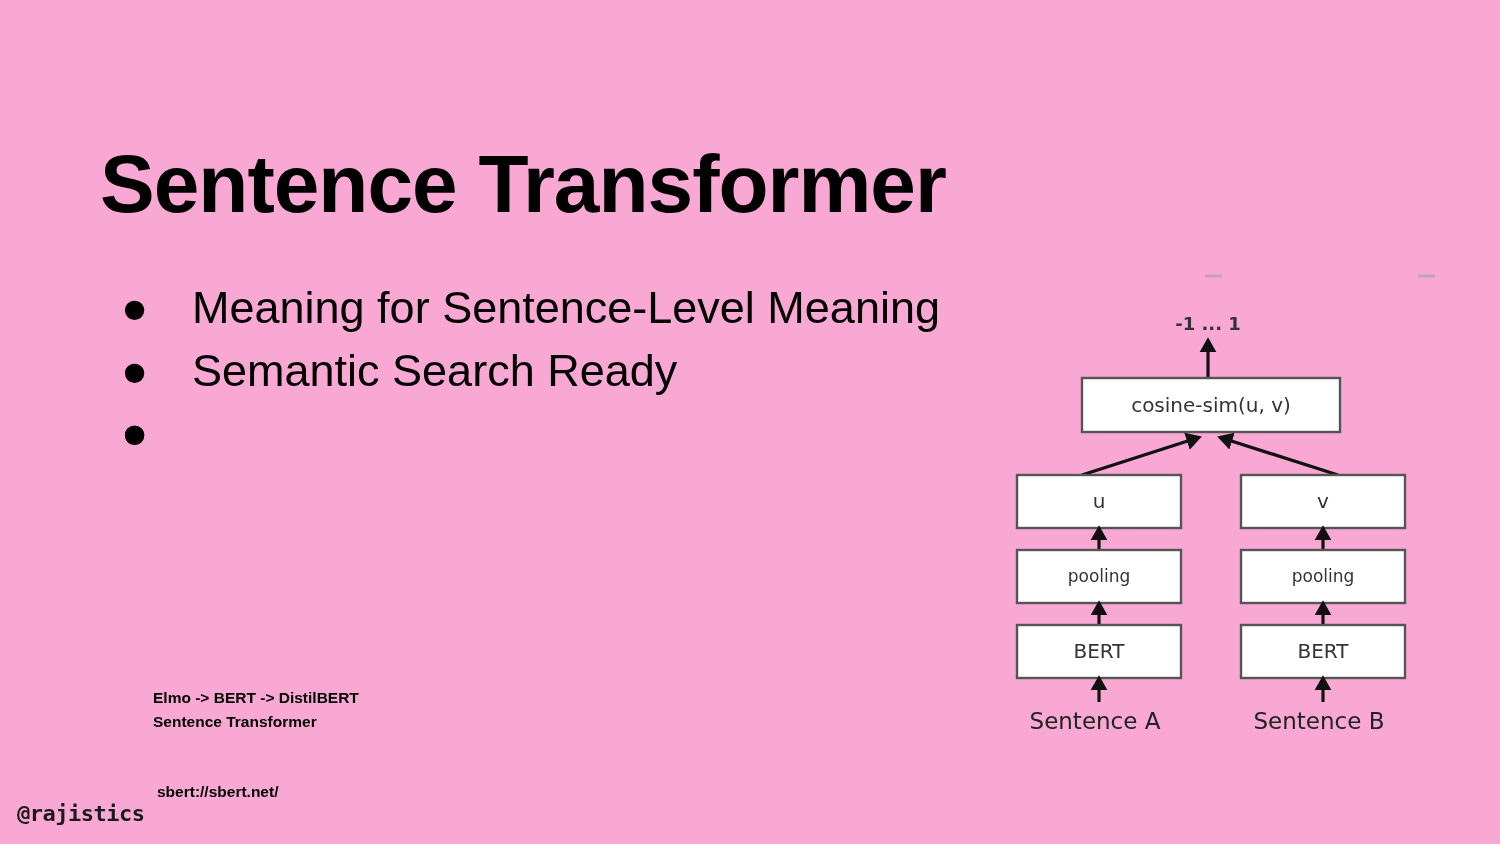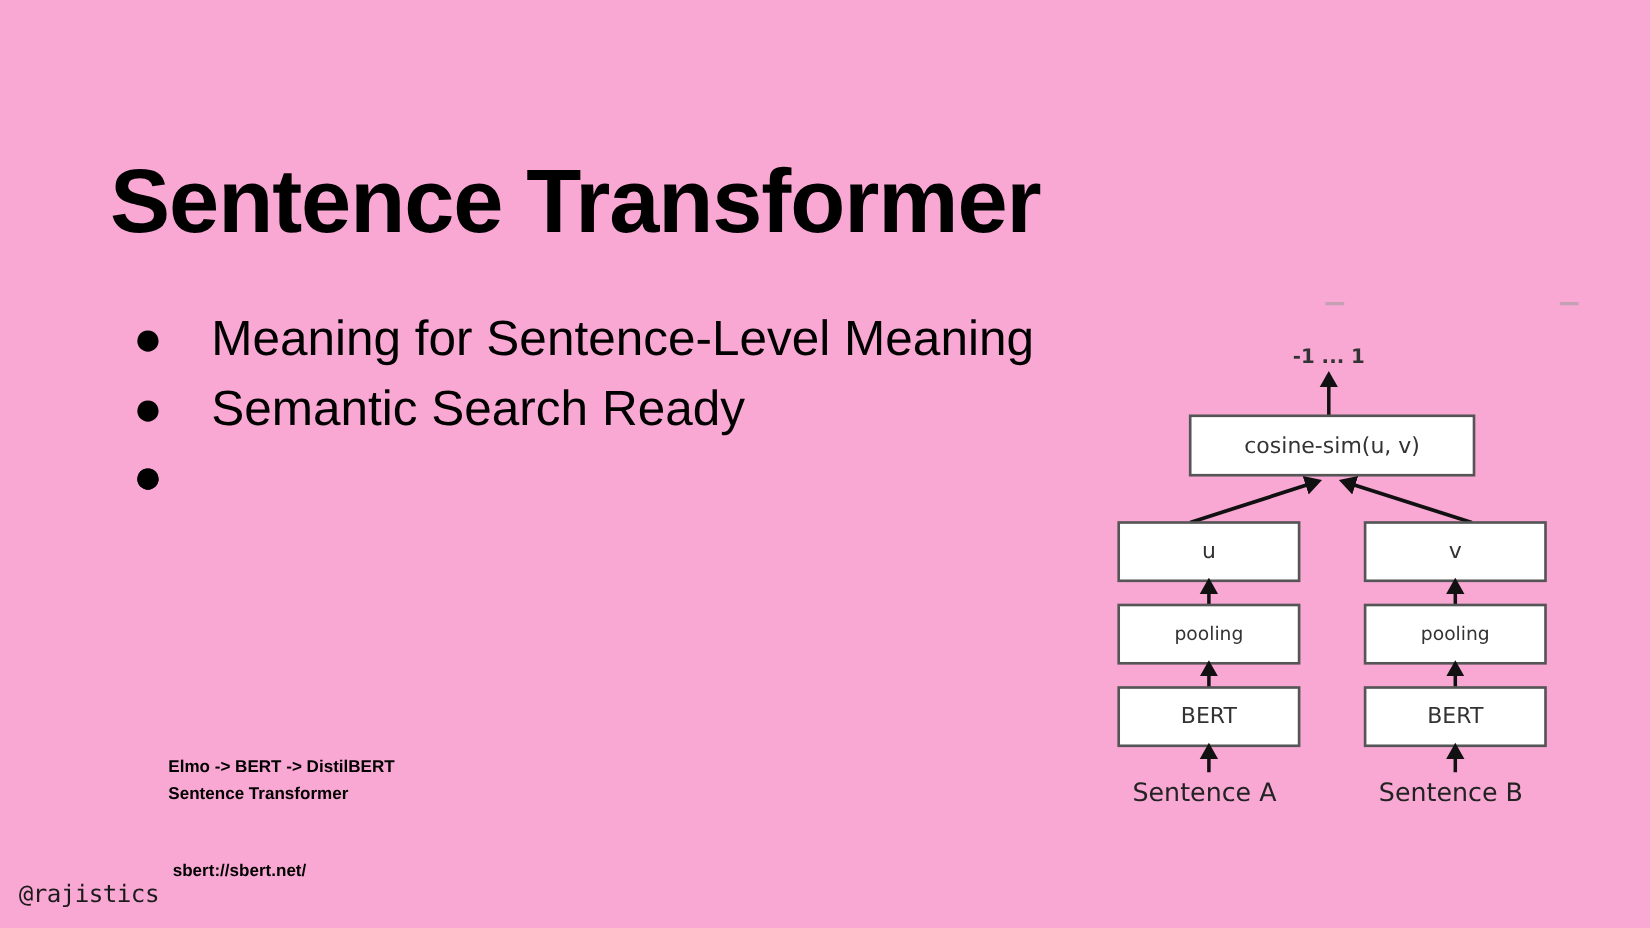--- a/index.html
+++ b/index.html
@@ -86,20 +86,21 @@
   
   #handle-logo {
     position: absolute;
     left: 17px;
     top: 801px;
     font-family: "DejaVu Sans Mono", monospace;
     font-size: 22px;
     letter-spacing: -0.5px;
     color: #1a1a1a;
     white-space: nowrap;
+    font-weight: bold;
   }
 
   
   #sbert-diagram {
     position: absolute;
     left: 990px;
     top: 262px;
     width: 460px;
     height: 490px;
     text-align: right;

